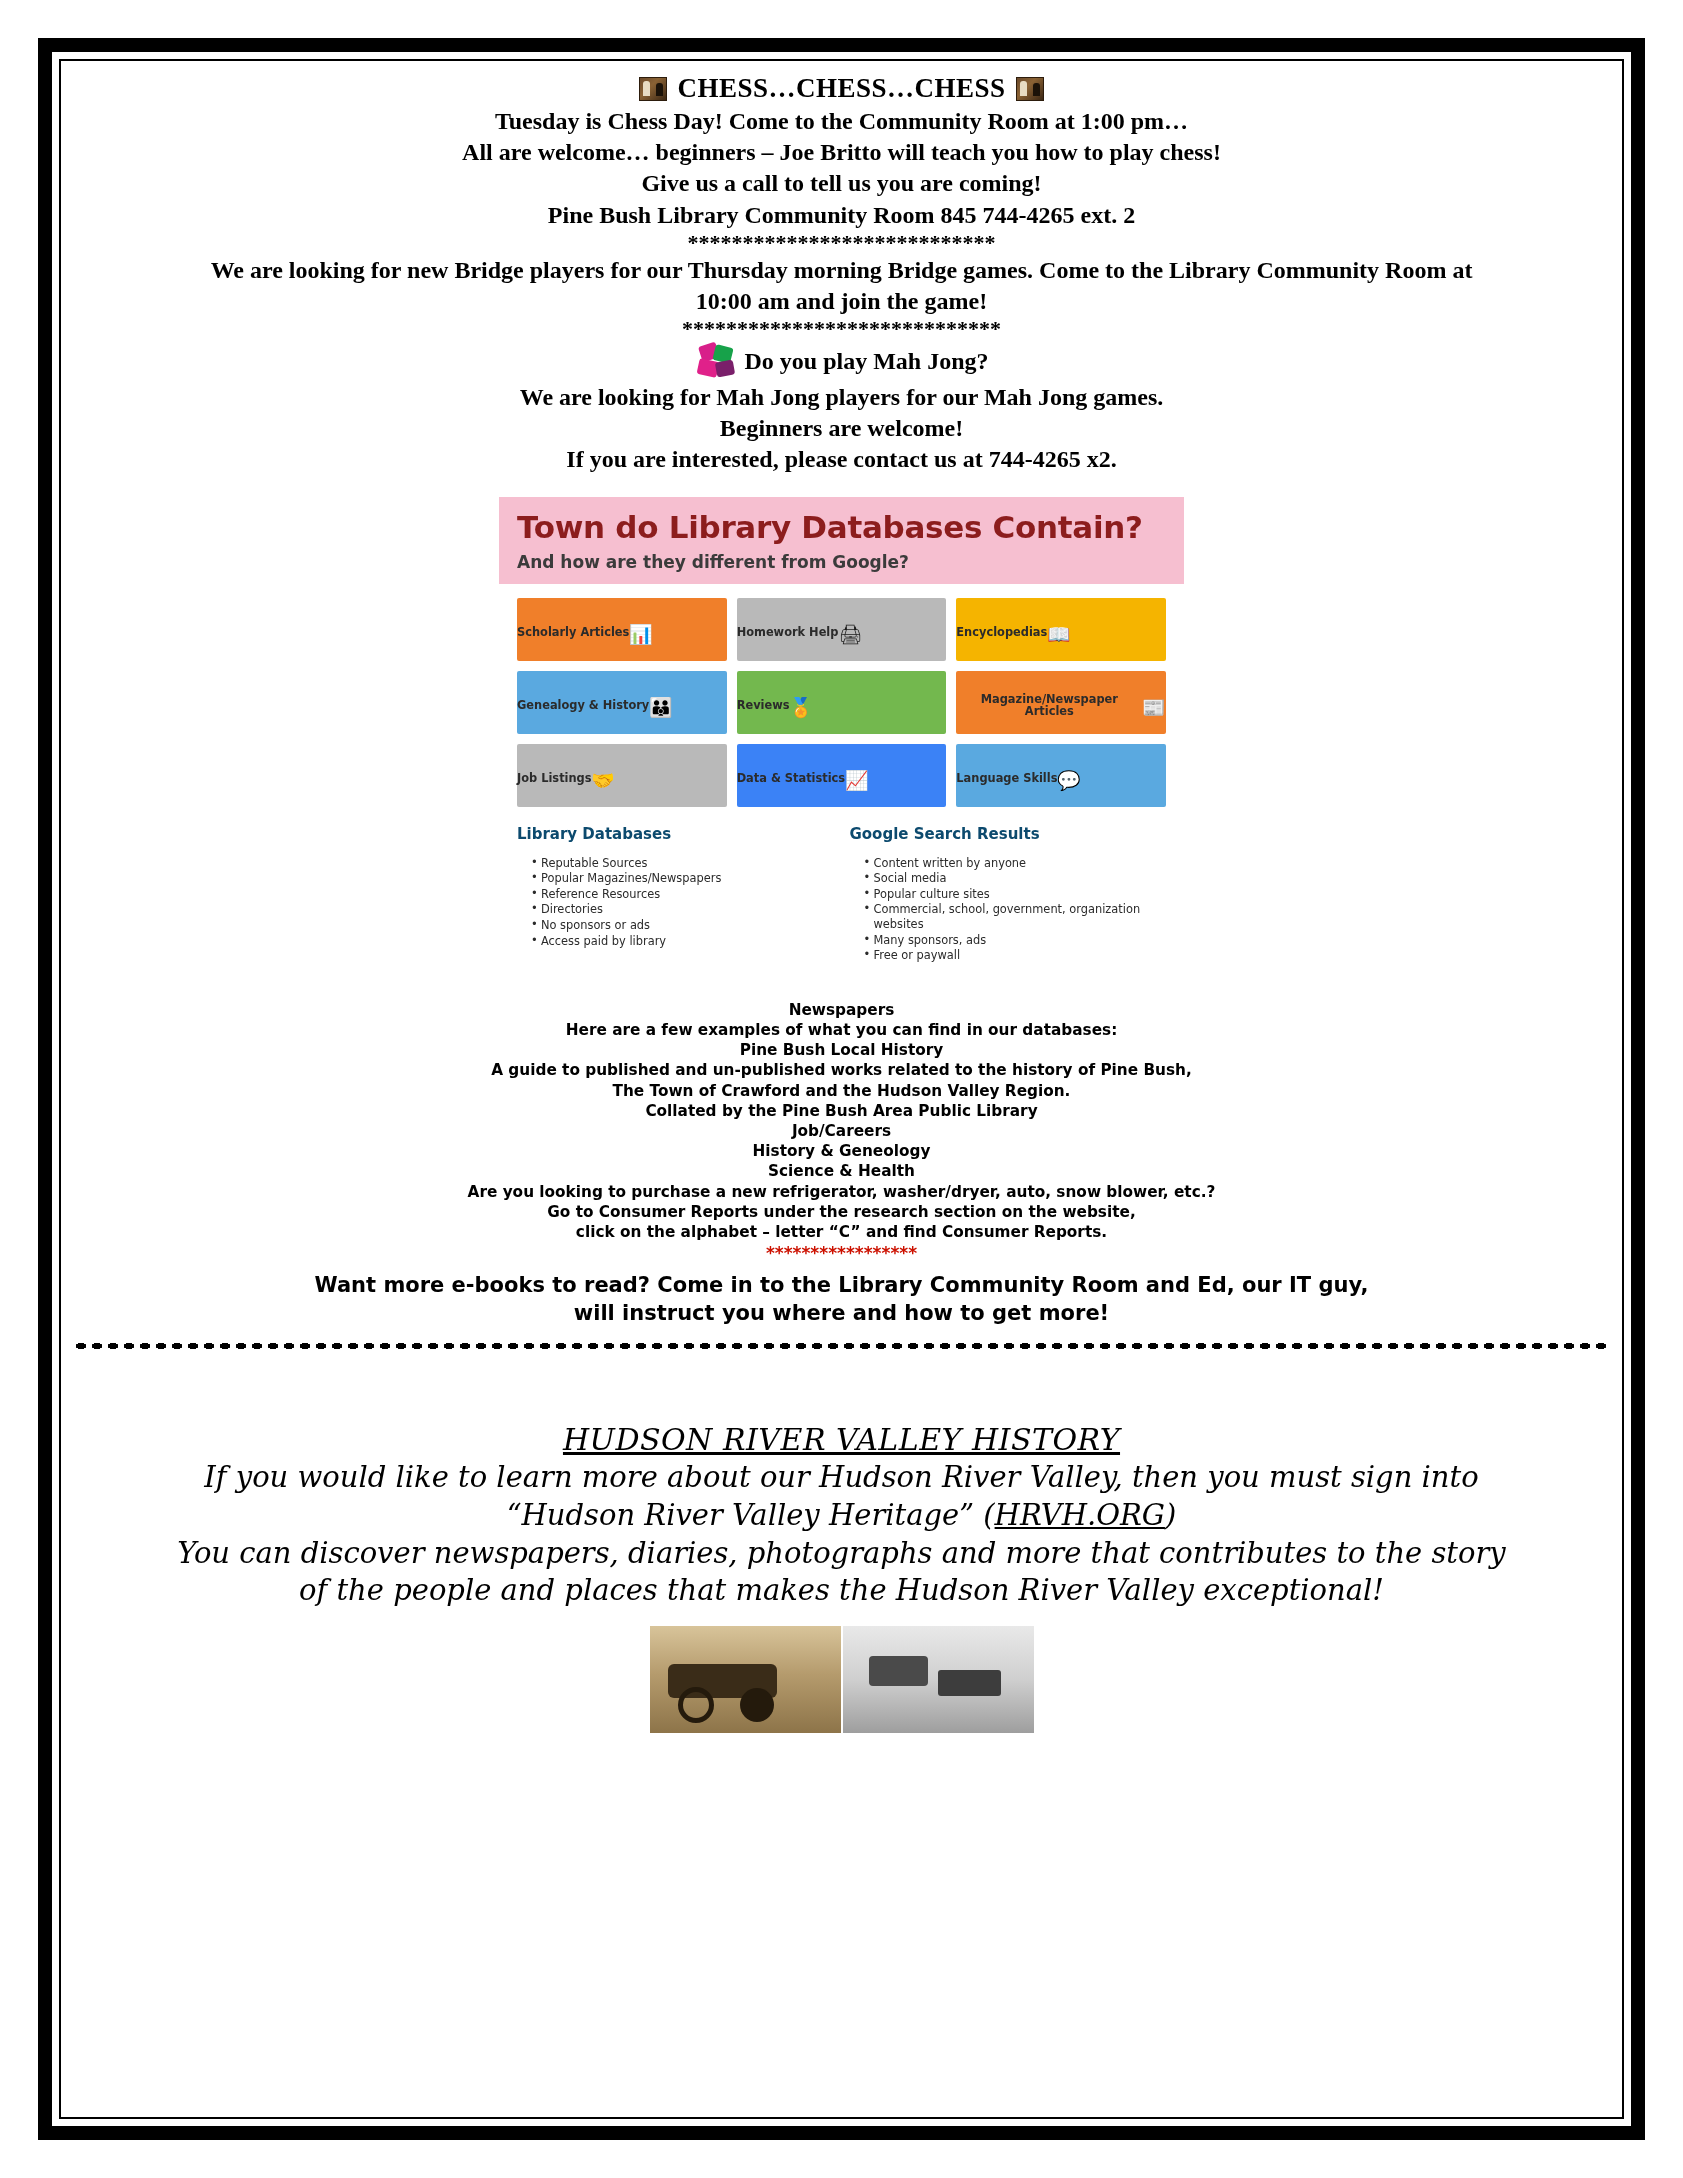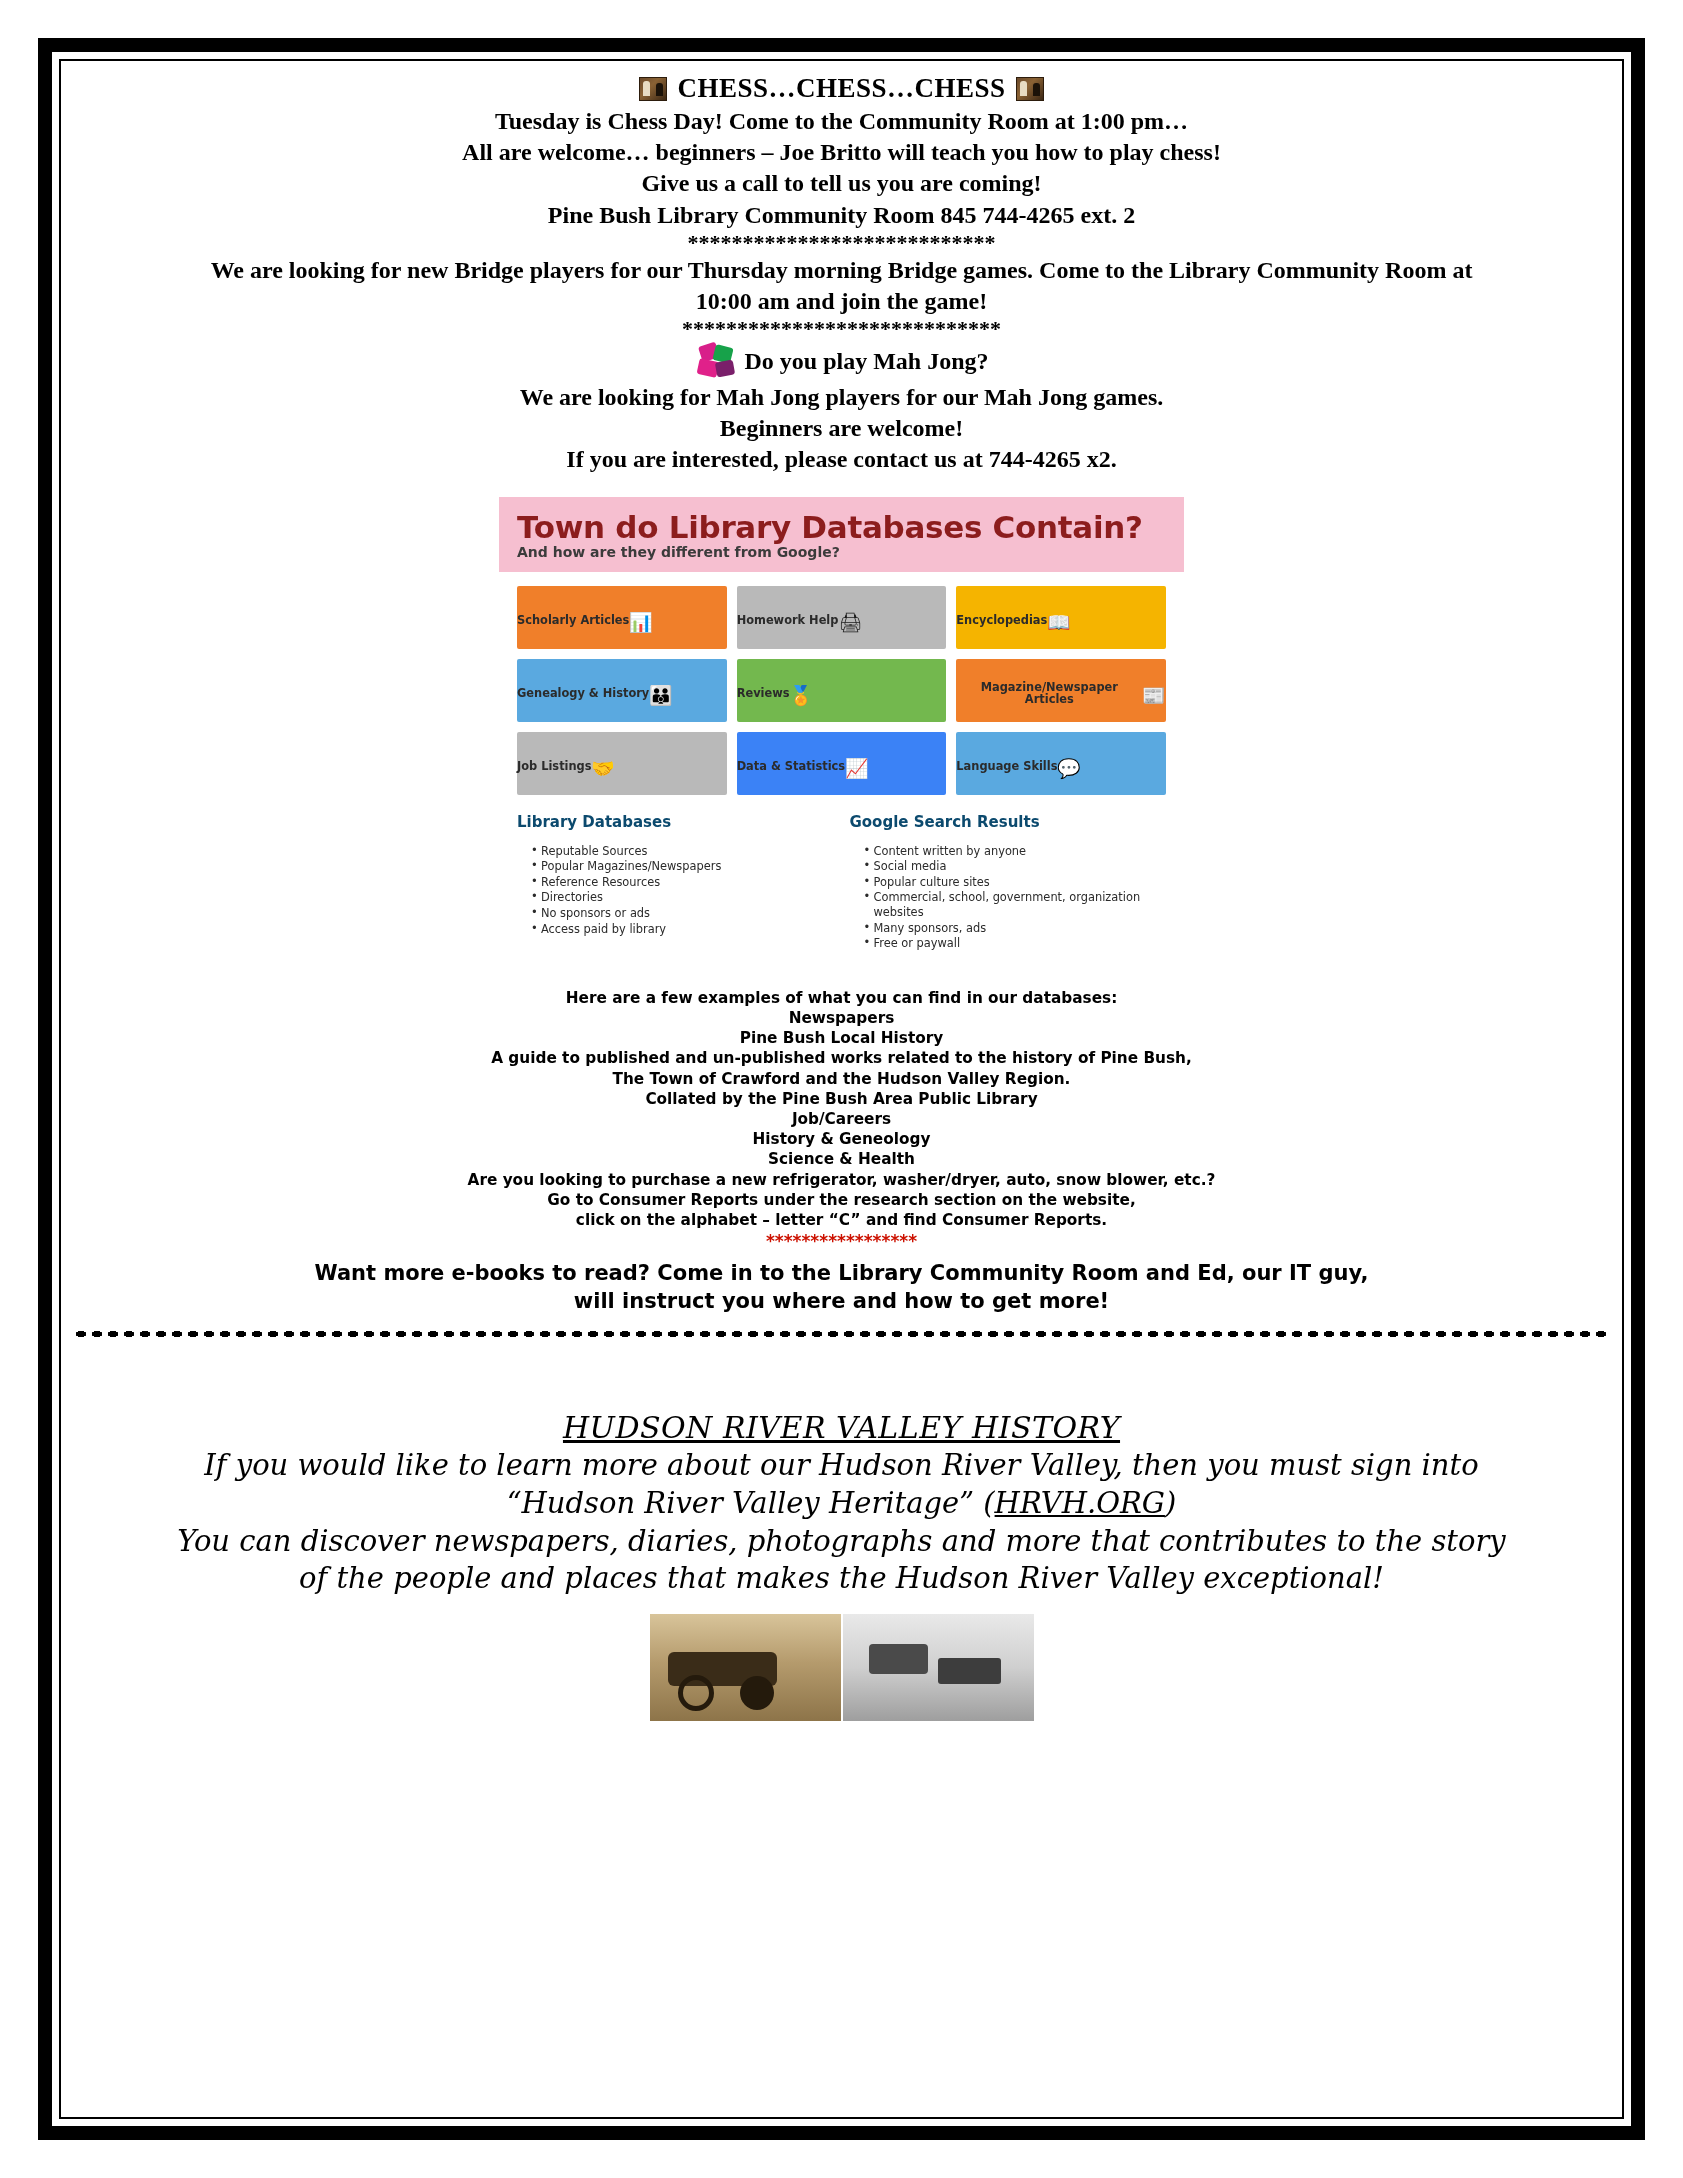--- a/index.html
+++ b/index.html
@@ -142,22 +142,22 @@
   }
   .info-head h1 {
     margin: 0;
     font-size: 31px;
     line-height: 1.05;
     font-weight: bold;
     color: #8c1d1d;
     letter-spacing: -0.3px;
   }
   .info-head .sub {
-    margin-top: 0;
-    font-size: 14px;
+    margin-top: 8px;
+    font-size: 17px;
     color: #3b3b3b;
     font-weight: bold;
   }
   .tiles {
     display: grid;
     grid-template-columns: repeat(3, 1fr);
     gap: 10px;
     padding: 14px 18px 6px 18px;
   }
   .tile {
@@ -440,22 +440,22 @@
               <li>Commercial, school, government, organization websites</li>
               <li>Many sponsors, ads</li>
               <li>Free or paywall</li>
             </ul>
           </div>
         </div>
       </div>
     </div>
 
     <div class="examples">
+      <div>Newspapers</div>
       <div>Here are a few examples of what you can find in our databases:</div>
-      <div>Newspapers</div>
       <div>Pine Bush Local History</div>
       <div>A guide to published and un-published works related to the history of Pine Bush,</div>
       <div>The Town of Crawford and the Hudson Valley Region.</div>
       <div>Collated by the Pine Bush Area Public Library</div>
       <div>Job/Careers</div>
       <div>History &amp; Geneology</div>
       <div>Science &amp; Health</div>
       <div>Are you looking to purchase a new refrigerator, washer/dryer, auto, snow blower, etc.?</div>
       <div>Go to Consumer Reports under the research section on the website,</div>
       <div>click on the alphabet – letter “C” and find Consumer Reports.</div>

